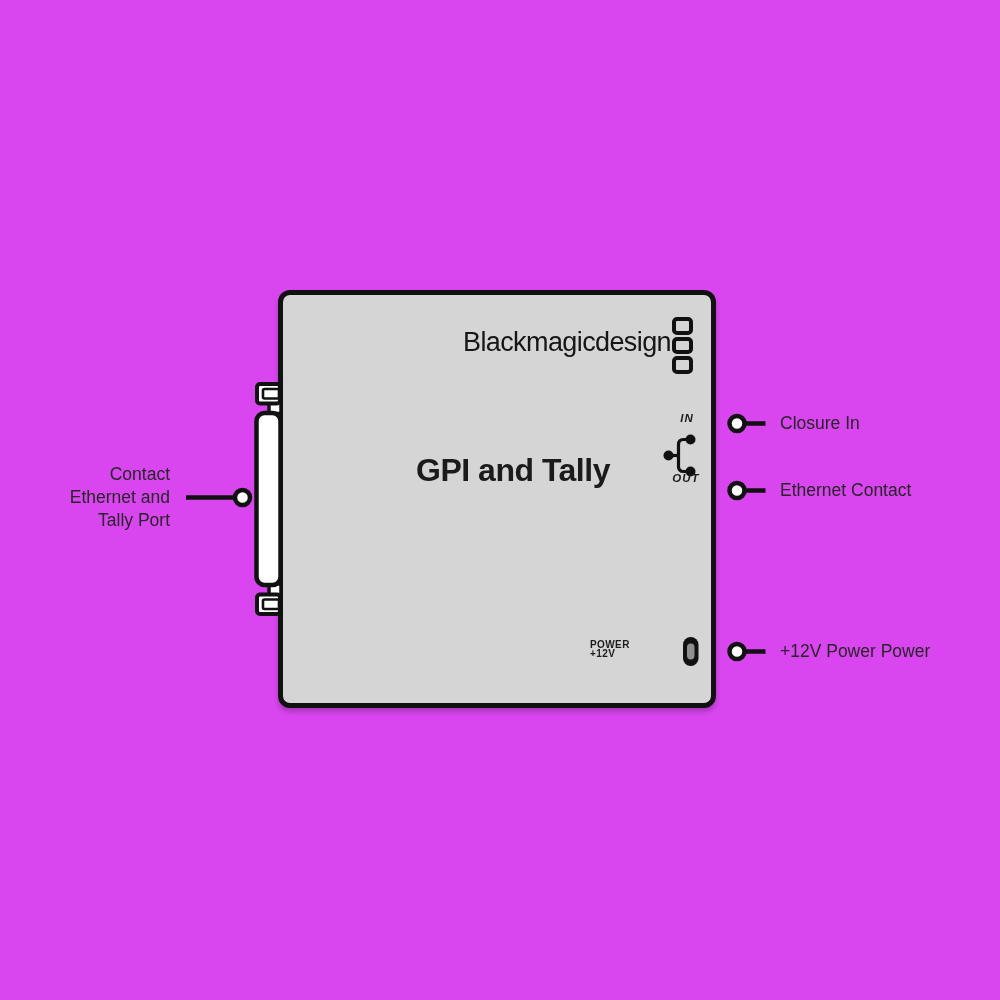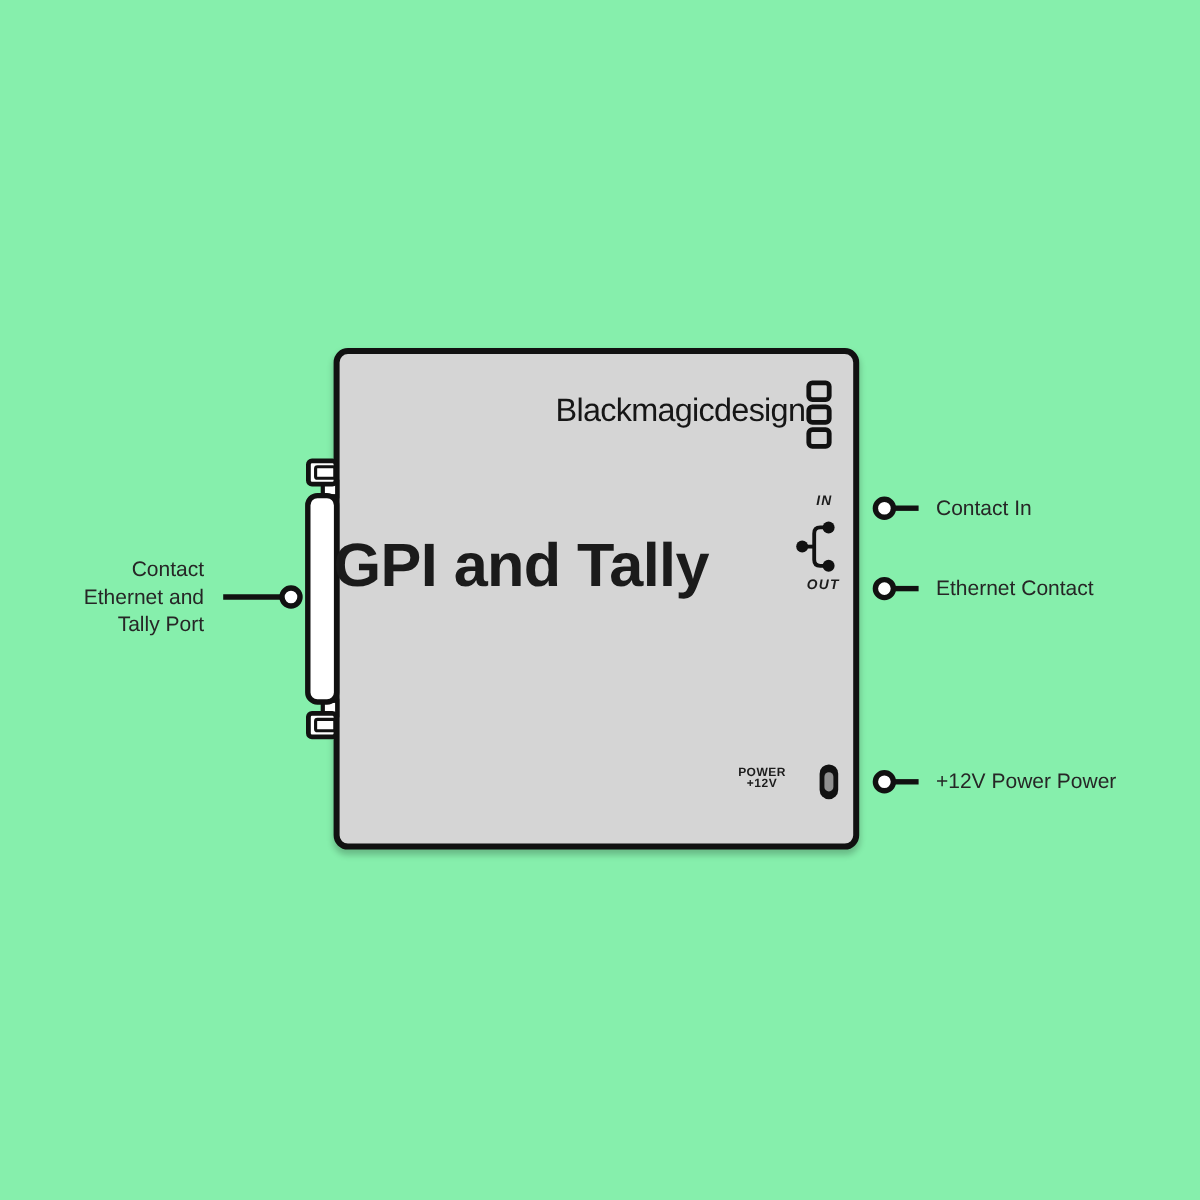--- a/index.html
+++ b/index.html
@@ -5,21 +5,21 @@
   html, body {
     margin: 0;
     padding: 0;
     background: #ffffff;
     font-family: "Liberation Sans", "DejaVu Sans", sans-serif;
   }
   .canvas {
     position: relative;
     width: 1000px;
     height: 1000px;
-    background: #86efac;
+    background: #d946ef;
     overflow: hidden;
   }
   
   .device {
     position: absolute;
     left: 278px;
     top: 290px;
     width: 438px;
     height: 418px;
     box-sizing: border-box;
@@ -62,43 +62,44 @@
     border-radius: 5px;
     margin-bottom: 2px;
     background: transparent;
   }
   
   .device-title {
     position: absolute;
     left: 278px;
     top: 449px;
     width: 470px;
+    text-align: center;
     font-weight: bold;
-    font-size: 51px;
+    font-size: 32px;
     line-height: 43px;
     letter-spacing: -0.5px;
     color: #1b1b1b;
   }
   .device-title span { display: block; }
   
   .port-label {
     position: absolute;
     font-weight: bold;
     color: #1c1c1c;
     text-align: center;
     font-style: italic;
   }
   .label-in  { left: 671px; top: 412px; width: 32px; font-size: 11.5px; letter-spacing: 1px; }
-  .label-out { left: 668px; top: 482px; width: 36px; font-size: 11.5px; letter-spacing: 1px; }
+  .label-out { left: 668px; top: 472px; width: 36px; font-size: 11.5px; letter-spacing: 1px; }
   .label-power {
     position: absolute;
     left: 590px;
     top: 639.5px;
     width: 90px;
-    text-align: center;
+    text-align: left;
     font-weight: bold;
     font-size: 10px;
     line-height: 9.8px;
     letter-spacing: 0.4px;
     color: #1c1c1c;
   }
   .label-power span { display: block; }
   
   .callout-left {
     position: absolute;
@@ -189,17 +190,17 @@
     <span>POWER</span>
     <span>+12V</span>
   </div>
 
   <div class="callout-left">
     <span>Contact</span>
     <span>Ethernet and</span>
     <span>Tally Port</span>
   </div>
 
-  <div class="callout-right cr-1">Contact In</div>
+  <div class="callout-right cr-1">Closure In</div>
   <div class="callout-right cr-2">Ethernet Contact</div>
   <div class="callout-right cr-3">+12V Power Power</div>
 
 </div>
 
 </body></html>

